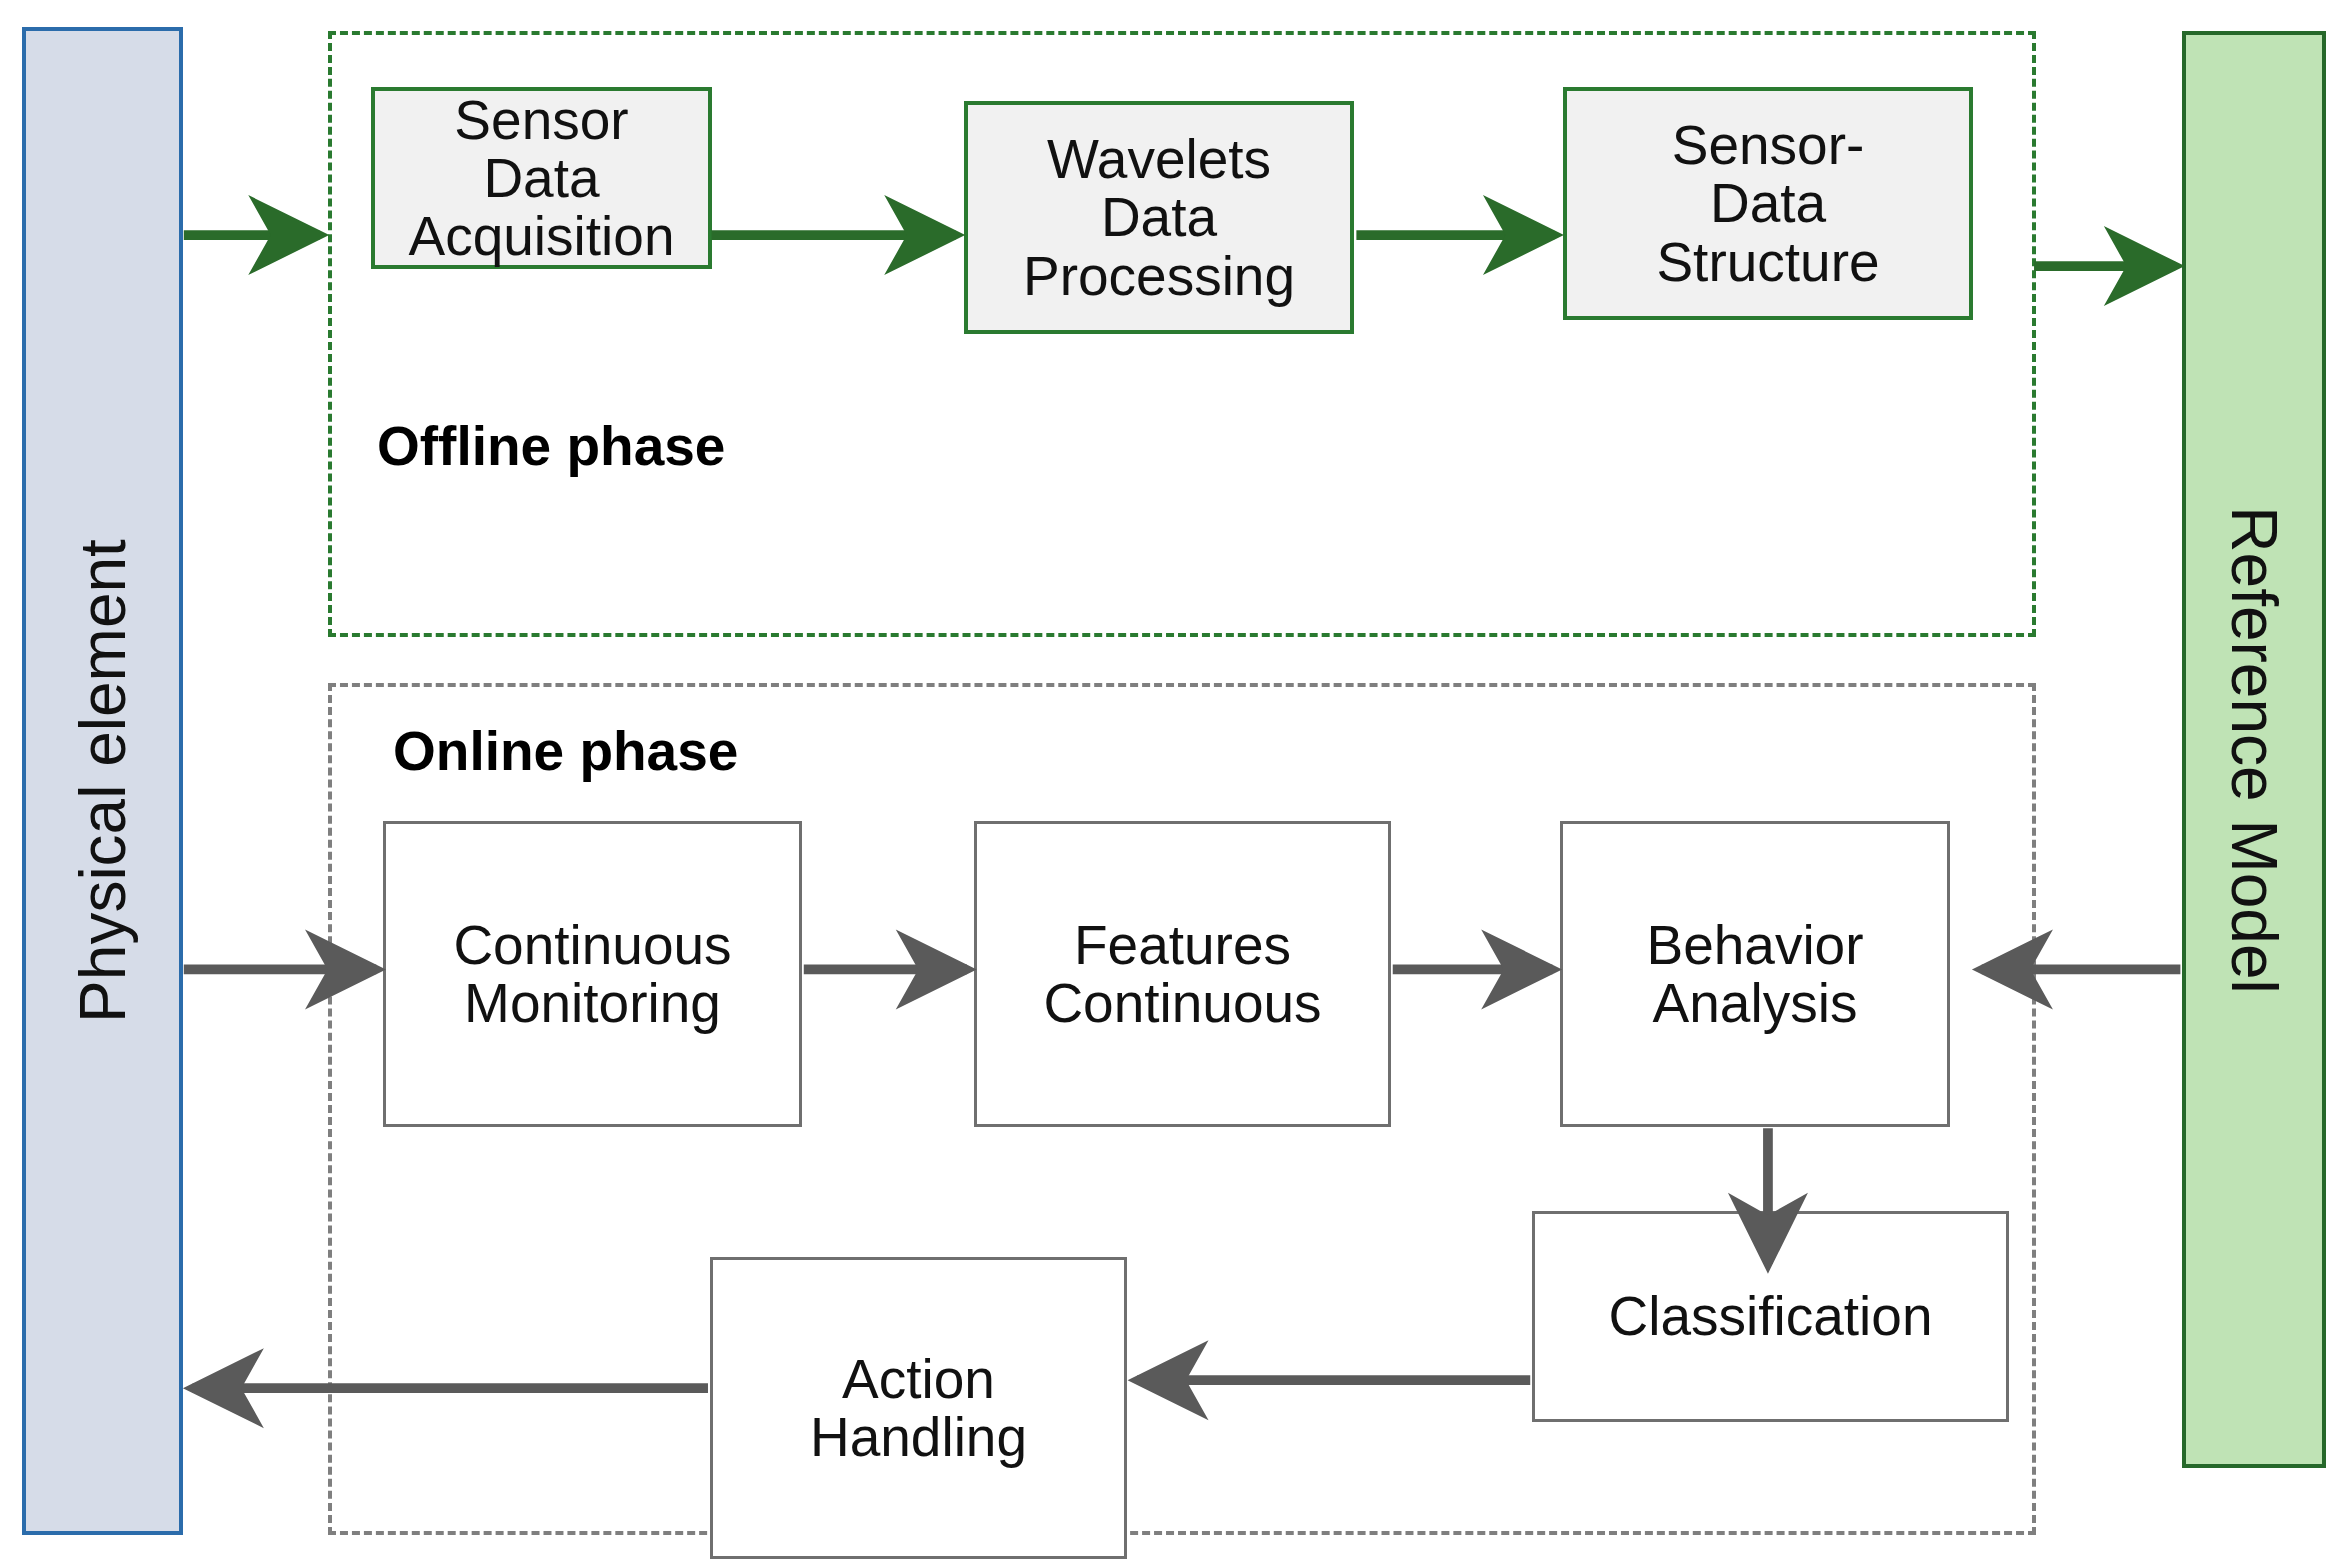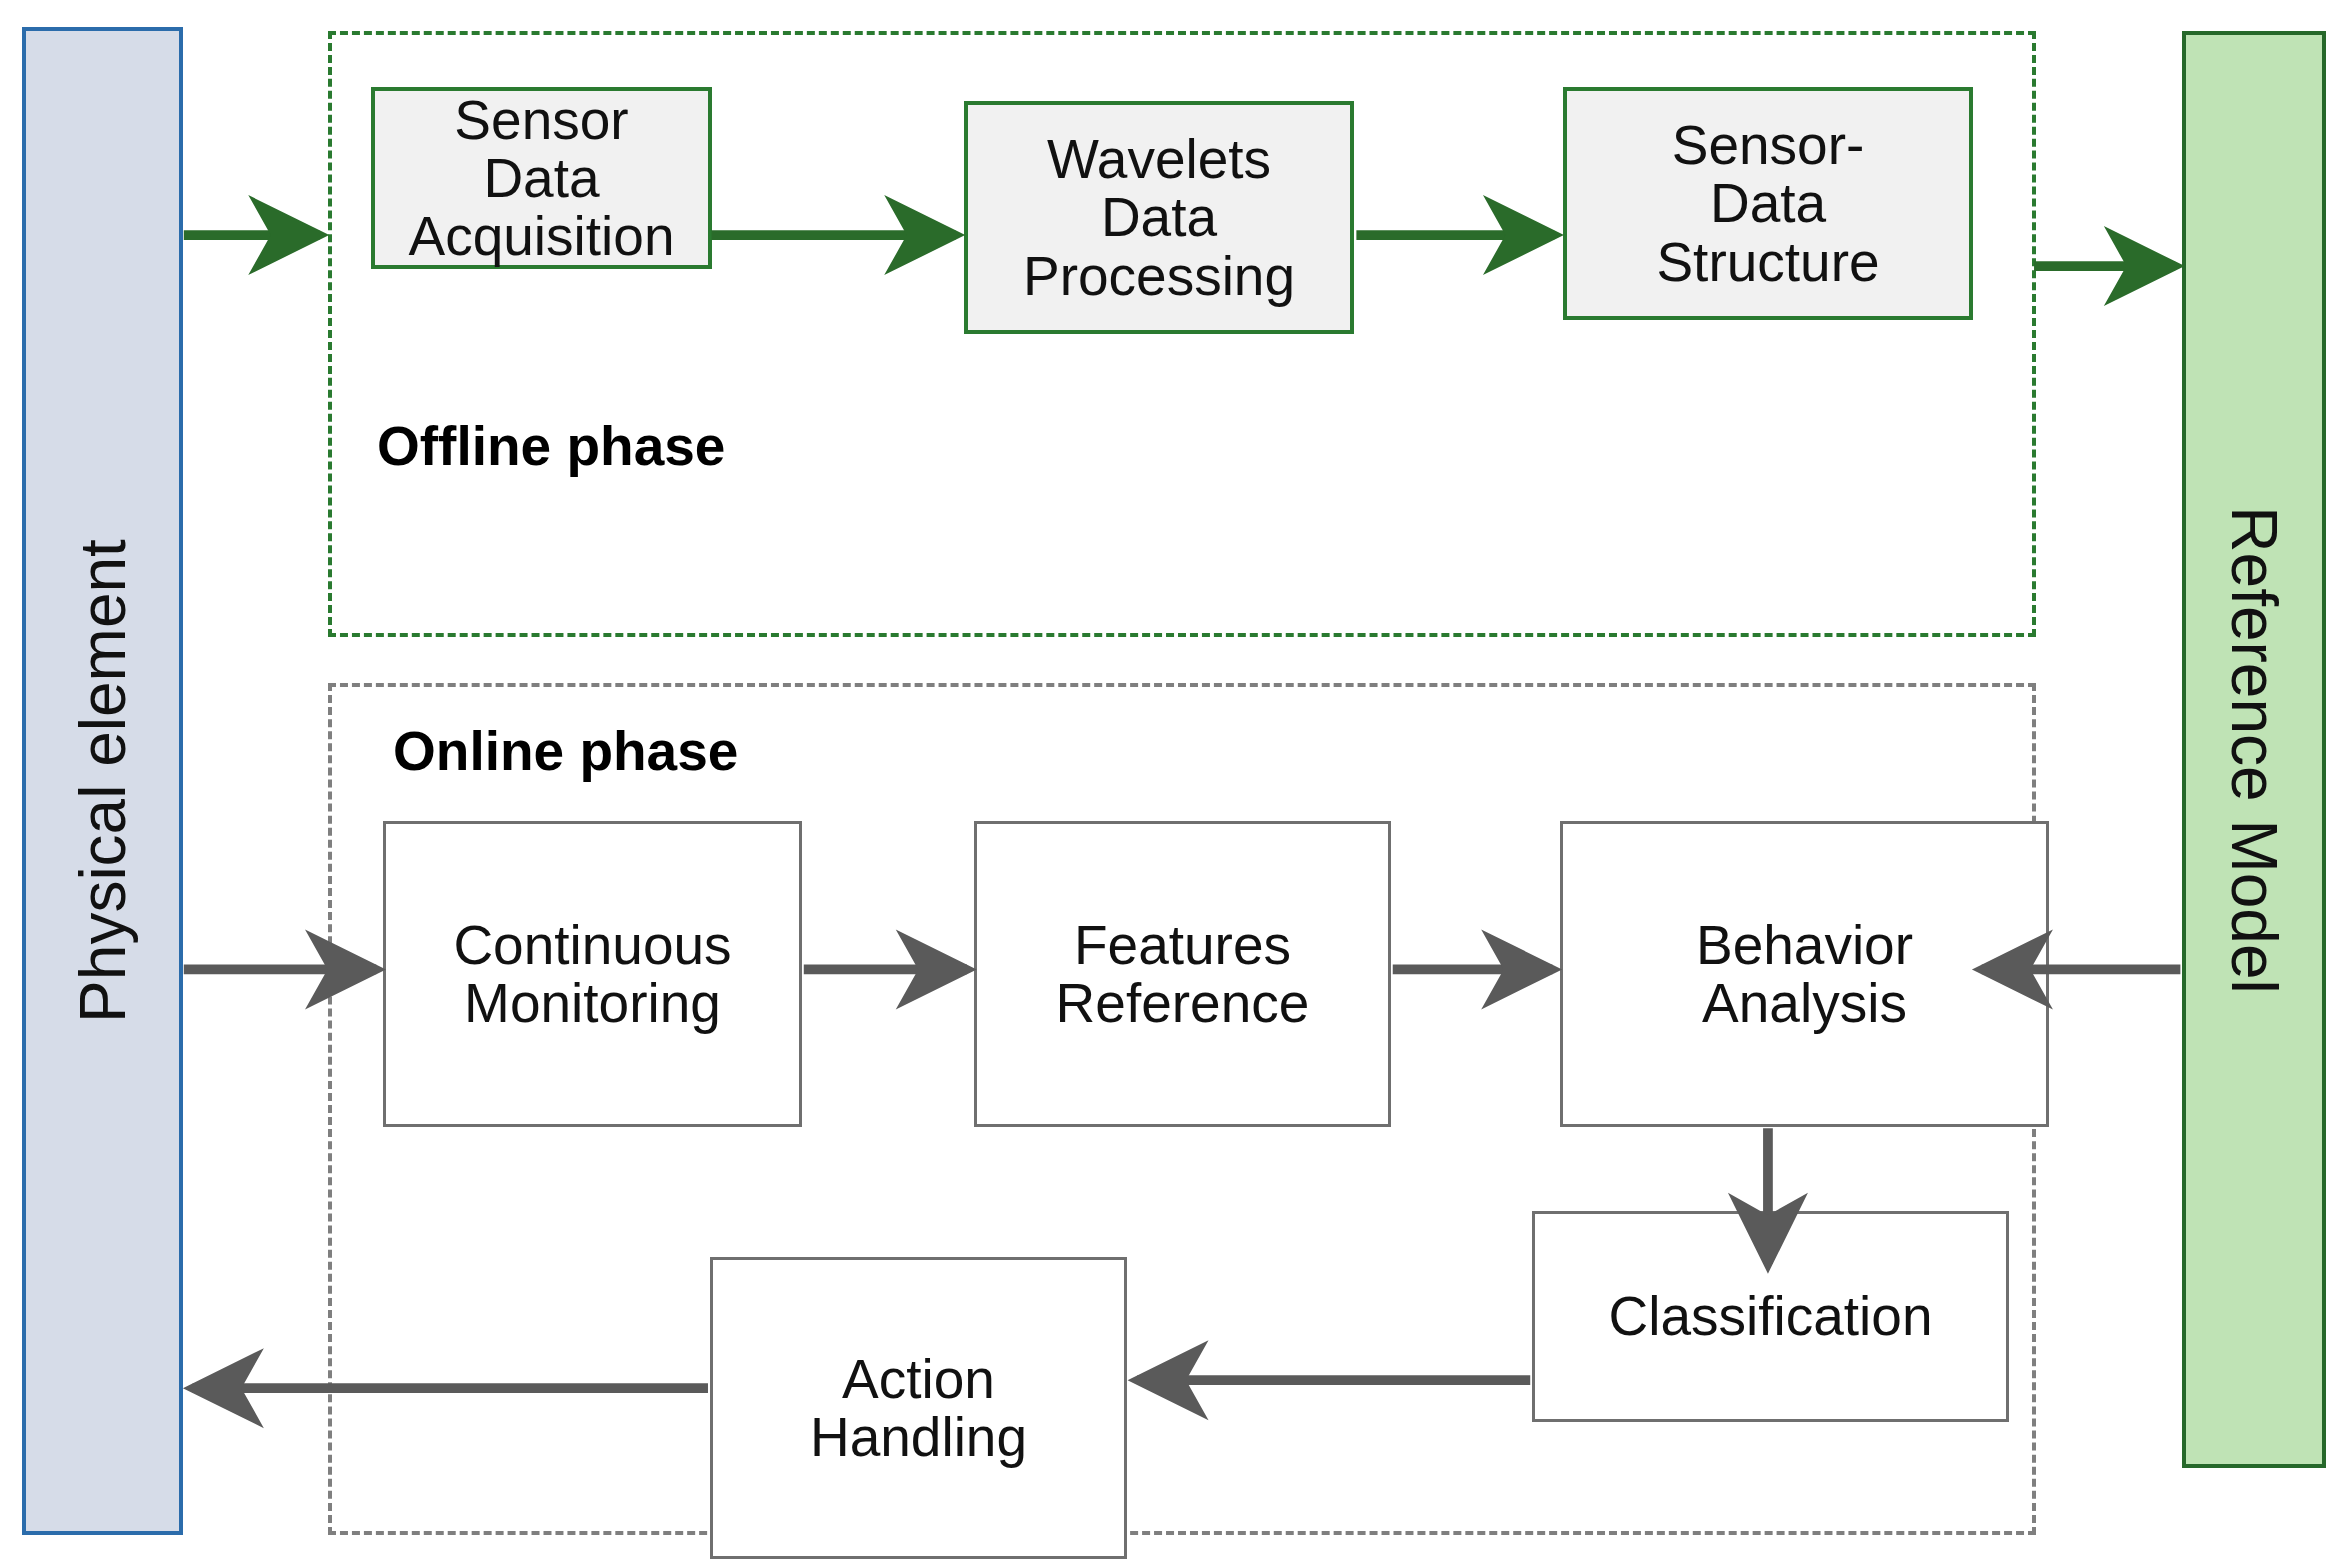--- a/index.html
+++ b/index.html
@@ -28,21 +28,21 @@
 
   .node.green{background:#f1f1f1;border:4.4px solid #2a7a30;}
   .node.gray{background:#ffffff;border:3.5px solid #6f6f6f;}
 
   #node-sensor-data-acquisition{left:371px;top:87px;width:341px;height:182px;}
   #node-wavelets-data-processing{left:964px;top:101px;width:390px;height:233px;}
   #node-sensor-data-structure{left:1563px;top:87px;width:410px;height:233px;}
 
   #node-continuous-monitoring{left:383px;top:821px;width:419px;height:306px;}
   #node-features-extraction{left:974px;top:821px;width:417px;height:306px;}
-  #node-behavior-analysis{left:1560px;top:821px;width:489px;height:306px;}
+  #node-behavior-analysis{left:1560px;top:821px;width:390px;height:306px;}
   #node-classification{left:1532px;top:1211px;width:477px;height:211px;}
   #node-action-handling{left:710px;top:1230px;width:417px;height:302px;margin-top:27px;}
 
   svg.conns{position:absolute;left:0;top:0;width:2342px;height:1562px;pointer-events:none;}
 </style>
 </head>
 <body>
 
 <div id="stage">
 
@@ -75,21 +75,21 @@
 Data
 Structure</span>
   </div>
 
   <div class="node gray" id="node-continuous-monitoring">
     <span class="nlabel">Continuous
 Monitoring</span>
   </div>
   <div class="node gray" id="node-features-extraction">
     <span class="nlabel">Features
-Reference</span>
+Continuous</span>
   </div>
   <div class="node gray" id="node-behavior-analysis">
     <span class="nlabel">Behavior
 Analysis</span>
   </div>
   <div class="node gray" id="node-classification">
     <span class="nlabel">Classification</span>
   </div>
   <div class="node gray" id="node-action-handling">
     <span class="nlabel">Action

